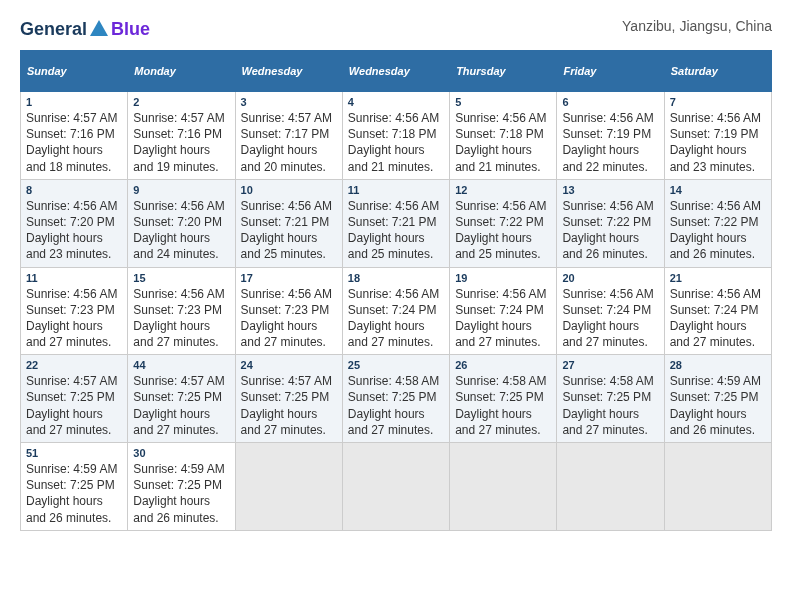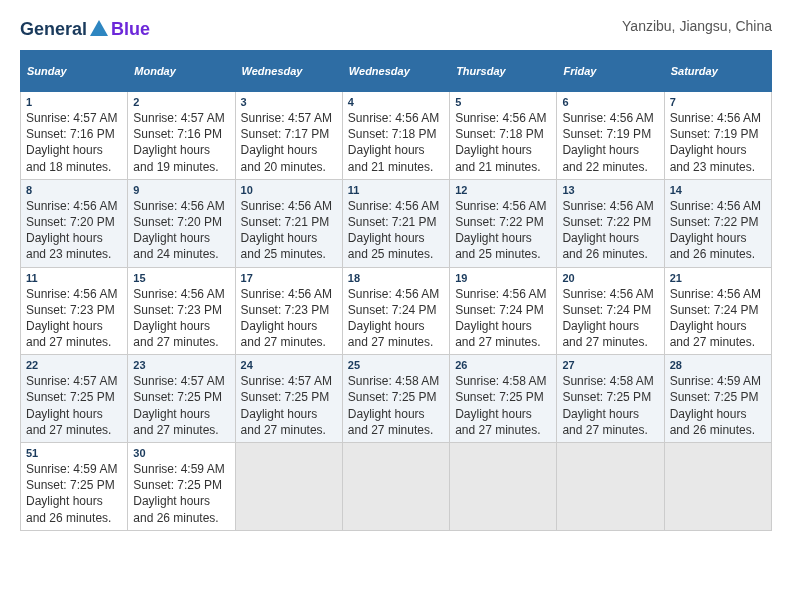--- a/index.html
+++ b/index.html
@@ -323,21 +323,21 @@
           <td>
           <span class="day-number">22</span>
           <div class="day-info">
             Sunrise: 4:57 AM<br>
             Sunset: 7:25 PM<br>
             Daylight hours<br>
             and 27 minutes.
           </div>
           </td>
           <td>
-          <span class="day-number">23</span>
+          <span class="day-number">44</span>
           <div class="day-info">
             Sunrise: 4:57 AM<br>
             Sunset: 7:25 PM<br>
             Daylight hours<br>
             and 27 minutes.
           </div>
           </td>
           <td>
           <span class="day-number">24</span>
           <div class="day-info">

